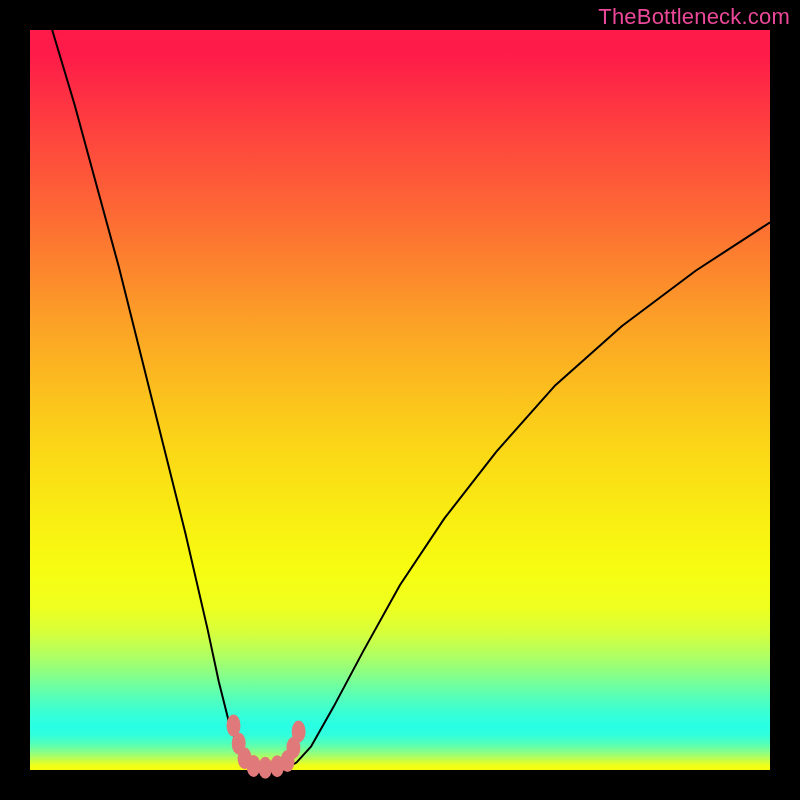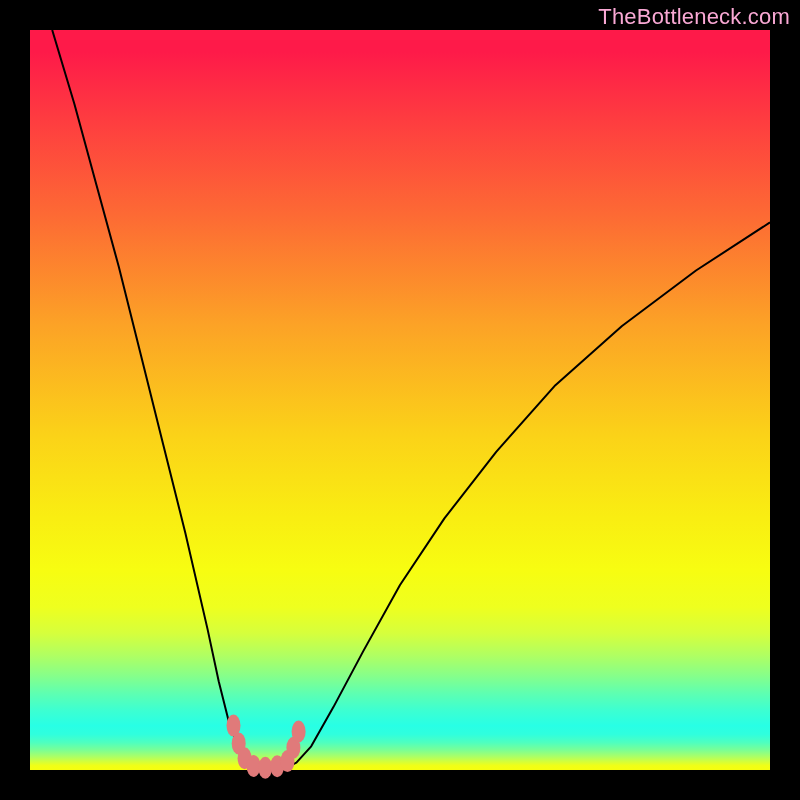--- a/index.html
+++ b/index.html
@@ -46,21 +46,21 @@
       #a6ff6b 98.1%,
       #cfff3f 98.8%,
       #f0ff18 99.4%,
       #f6ff0e 100%
     );
   }
   .watermark {
     position: absolute;
     top: 4px;
     right: 10px;
-    color: #f9a8d4;
+    color: #ec4899;
     font-size: 22px;
     font-weight: 500;
     letter-spacing: 0.2px;
     user-select: none;
   }
   svg.curves {
     position: absolute;
     inset: 0;
     width: 100%;
     height: 100%;

